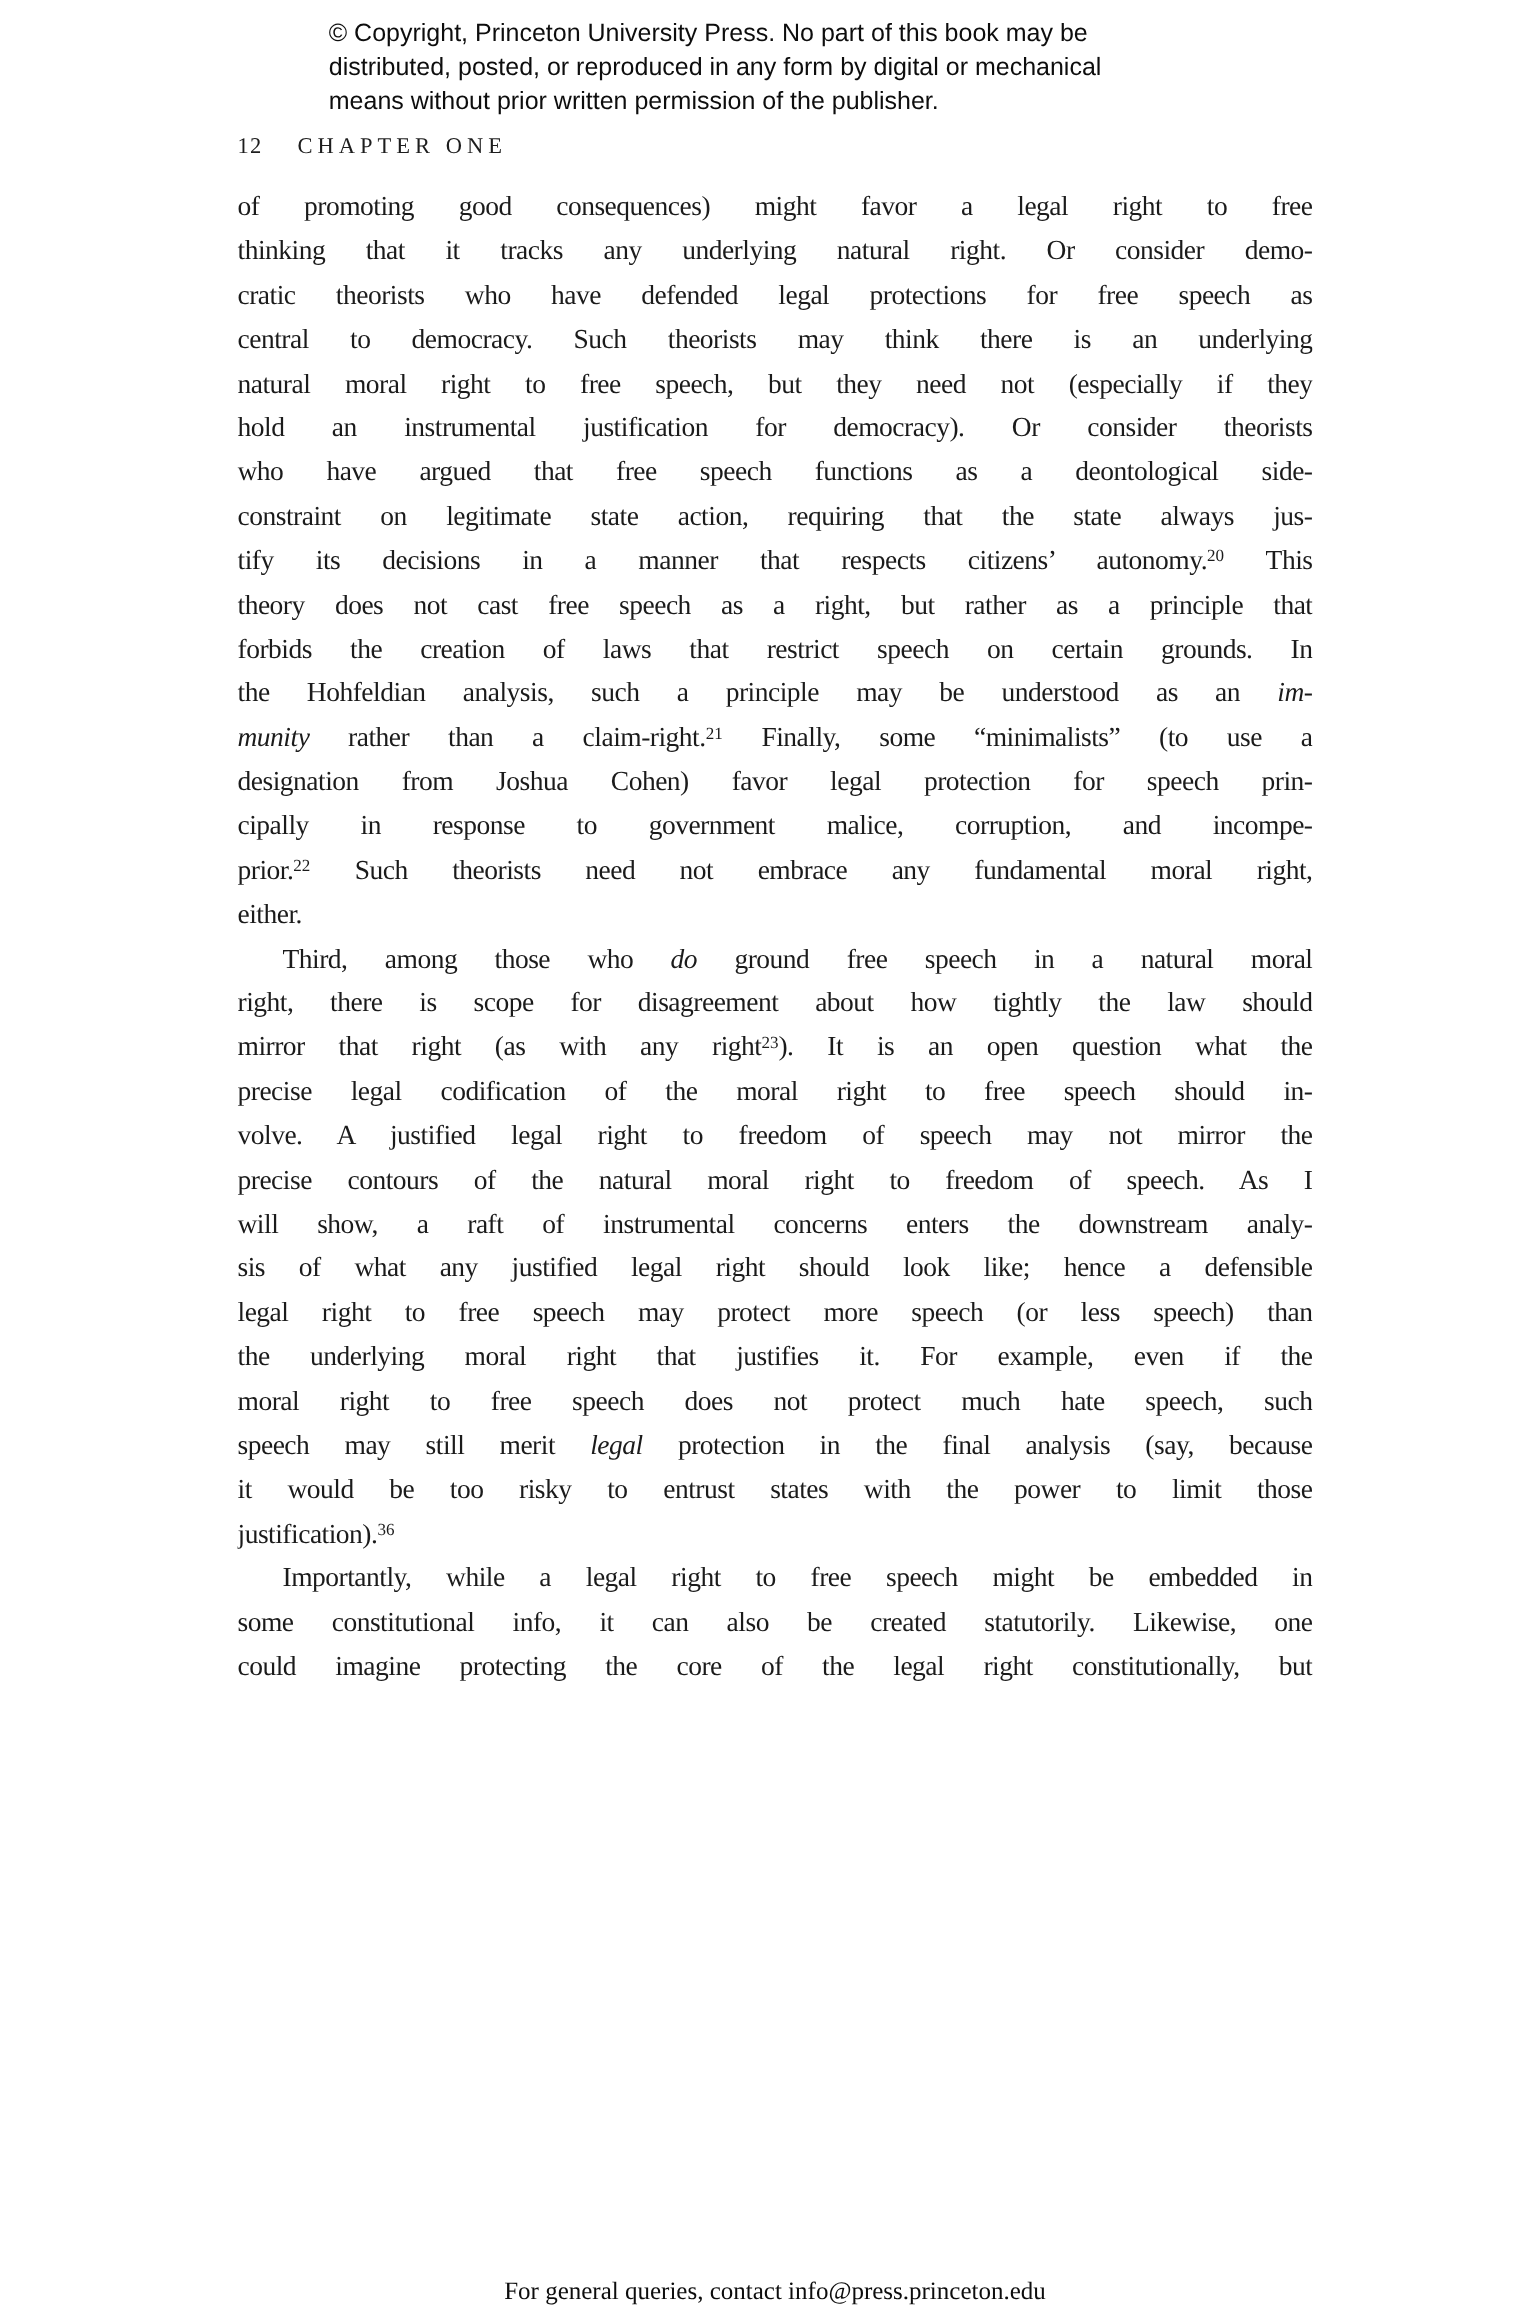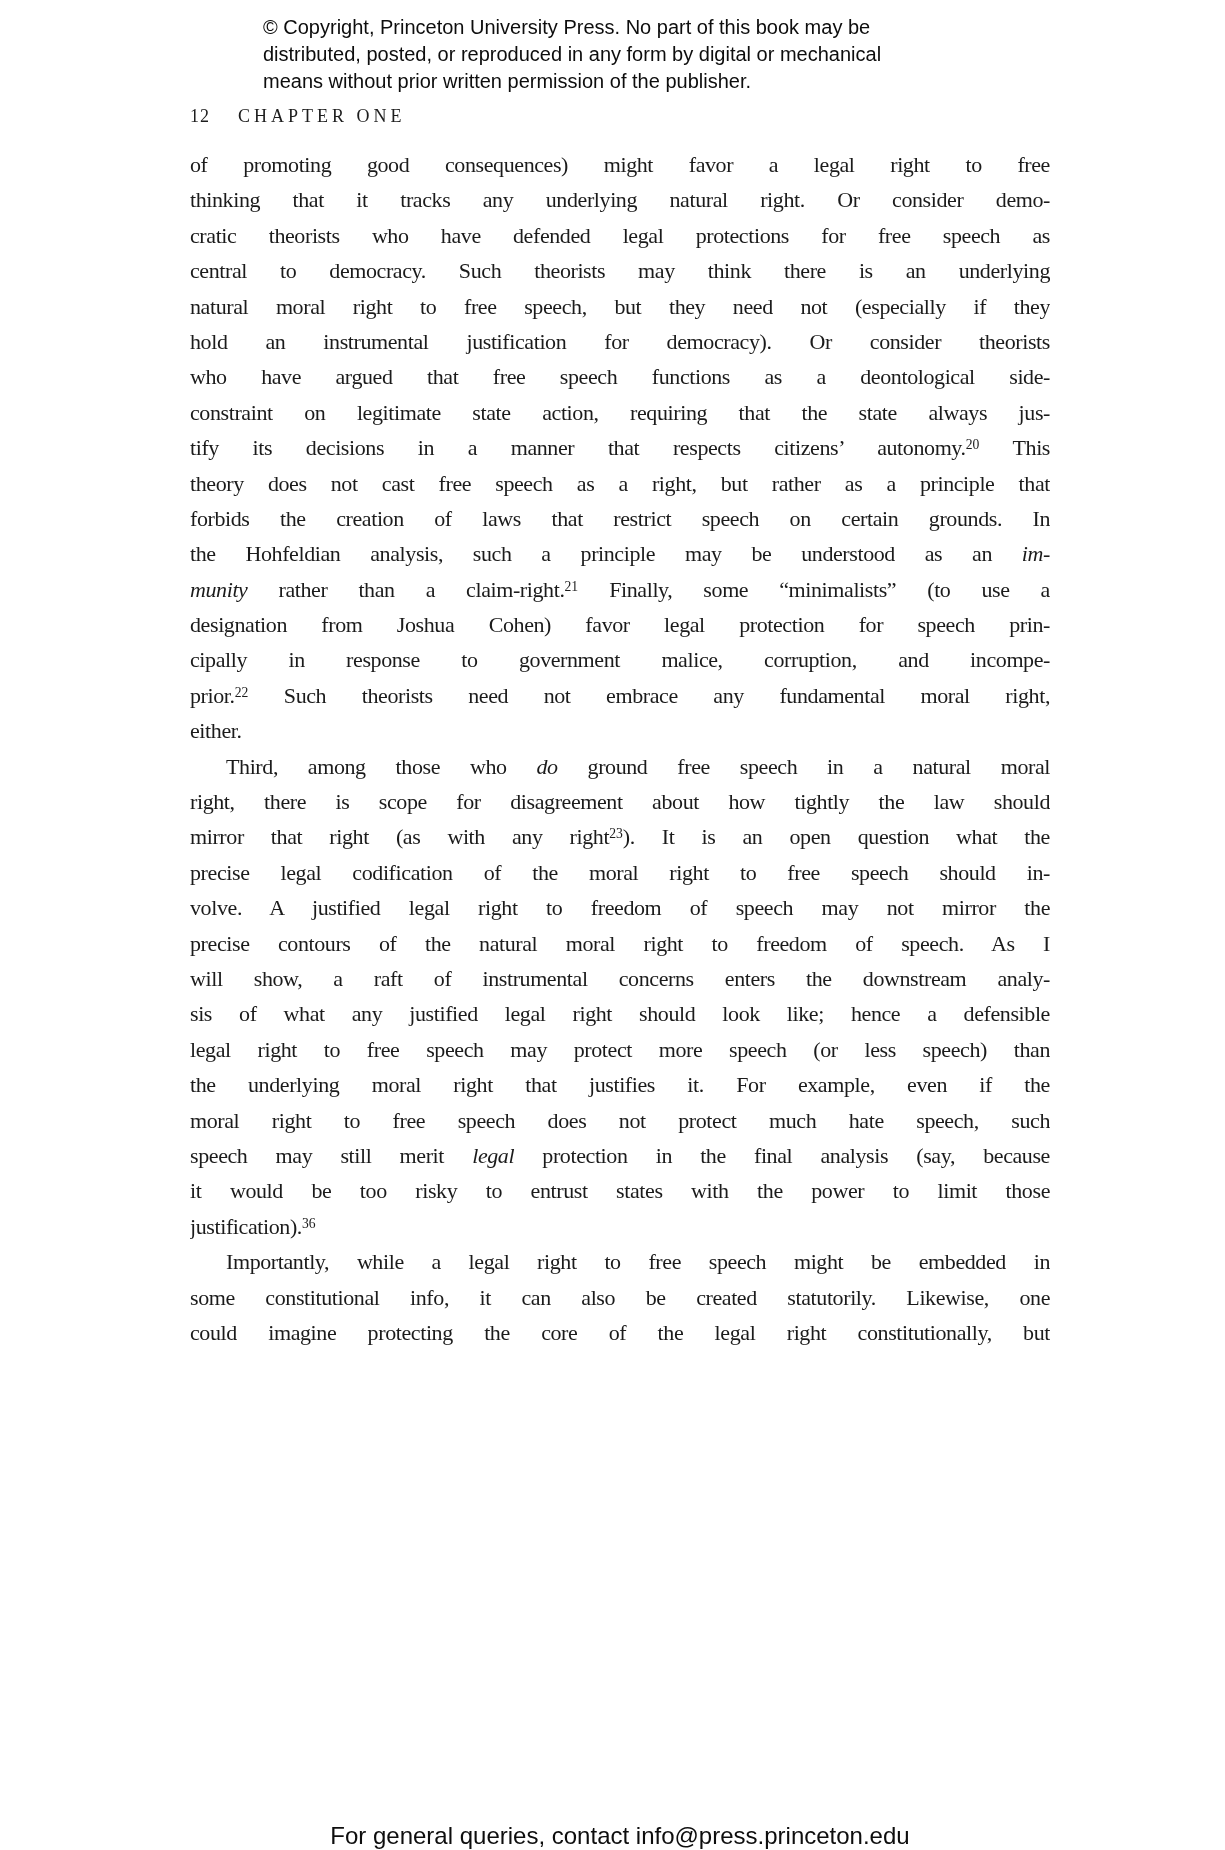--- a/index.html
+++ b/index.html
@@ -59,22 +59,22 @@
     position: relative;
     top: -0.45em;
     letter-spacing: 0;
   }
   .footer {
     position: absolute;
     left: 190px;
     top: 1822px;
     width: 860px;
     text-align: center;
-    font-family: Liberation Sans, sans-serif;
-    font-size: 24px;
+    font-family: Liberation Serif, serif;
+    font-size: 20px;
     color: #0d0d0d;
   }
 </style>
 </head>
 <body>
 
 <div class="page">
   <div class="copyright">
       <div>© Copyright, Princeton University Press. No part of this book may be</div>
       <div>distributed, posted, or reproduced in any form by digital or mechanical</div>

